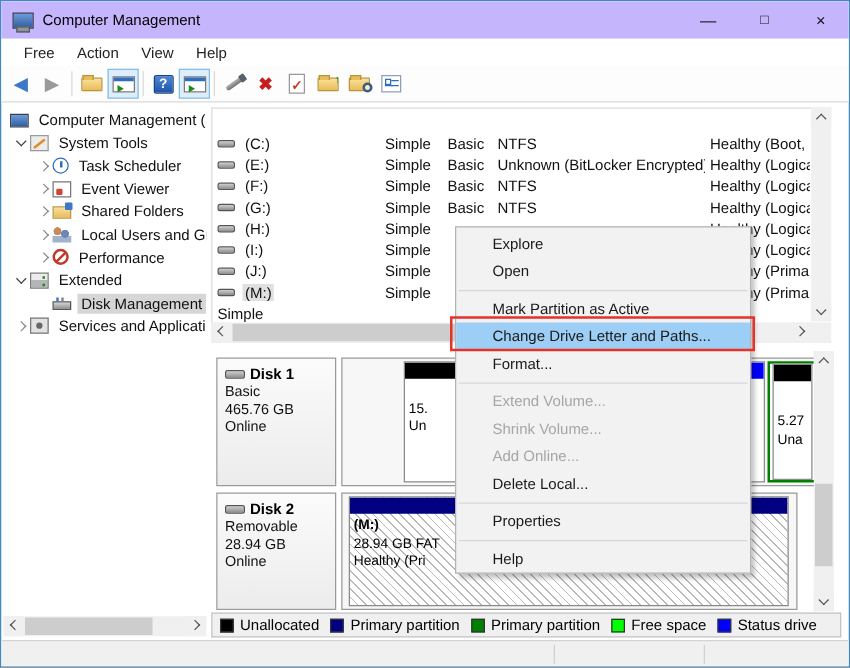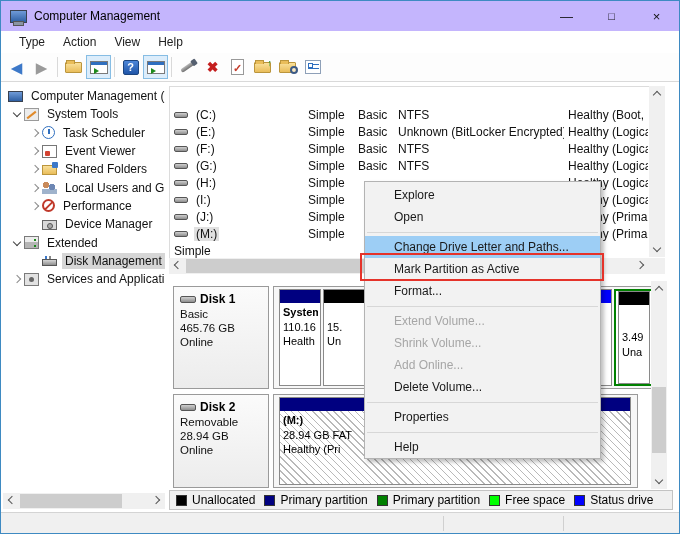--- a/index.html
+++ b/index.html
@@ -147,21 +147,21 @@
       <div class="wc" id="wc-max">
           <span>□</span>
         </div>
       <div class="wc" id="wc-close">
           <span>×</span>
         </div>
     </div>
   </div>
 
   <div id="menubar">
-    <span class="mitem">Type</span>
+    <span class="mitem">Free</span>
     <span class="mitem">Action</span>
     <span class="mitem">View</span>
     <span class="mitem">Help</span>
   </div>
 
   <div id="toolbar">
     <div class="tb">
         <span class="gly ar-back">◀</span>
       </div>
     <div class="tb">
@@ -234,25 +234,20 @@
     <div class="trow ind2">
       <span class="chv col"></span>
       <span class="tico i-users"></span>
       <span class="lbl">Local Users and Gr</span>
     </div>
     <div class="trow ind2">
       <span class="chv col"></span>
       <span class="tico i-perf"></span>
       <span class="lbl">Performance</span>
     </div>
-    <div class="trow ind2">
-      <span class="chv"></span>
-      <span class="tico i-device"></span>
-      <span class="lbl">Device Manager</span>
-    </div>
     <div class="trow ind1">
       <span class="chv exp"></span>
       <span class="tico i-storage"></span>
       <span class="lbl">Extended</span>
     </div>
     <div class="trow ind2">
       <span class="chv"></span>
       <span class="tico i-disk"></span>
       <span class="lbl sel">Disk Management</span>
     </div>
@@ -375,39 +370,33 @@
     <div class="dinfo" style="top:7px;height:103px;">
       <div class="dname">
           <span class="dico"></span>
           <span>Disk 1</span>
         </div>
       <div class="dline">Basic</div>
       <div class="dline">465.76 GB</div>
       <div class="dline">Online</div>
     </div>
     <div class="dstrip" style="left:104px;top:7px;width:380px;height:103px;">
-      <div class="part" style="left:5px;width:42px;">
-        <div class="pbar" style="background: rgb(0, 0, 128);"></div>
-        <div class="ptxt"><b>System</b><br>
-          <span>110.16</span><br>
-          <span>Health</span></div>
-      </div>
       <div class="part" style="left:49px;width:130px;">
         <div class="pbar" style="background: rgb(0, 0, 0);"></div>
         <div class="ptxt"><br>
           <span>15.</span><br>
           <span>Un</span></div>
       </div>
       <div class="part" style="left:290px;width:48px;">
         <div class="pbar" style="background: rgb(0, 0, 255);"></div>
       </div>
       <div class="extframe" style="left:340px;width:40px;">
         <div class="part" style="left:2px;right:2px;top:0;bottom:0;width:auto;border:1px solid #8a8a8a;">
           <div class="pbar" style="background: rgb(0, 0, 0);"></div>
-          <div class="ptxt" style="top:38px;"><span>3.49</span><br>
+          <div class="ptxt" style="top:38px;"><span>5.27</span><br>
             <span>Una</span></div>
         </div>
       </div>
     </div>
 
     <div class="dinfo" style="top:115px;height:94px;">
       <div class="dname">
           <span class="dico"></span>
           <span>Disk 2</span>
         </div>
@@ -428,28 +417,28 @@
   <div id="disk-vscroll">
     <div class="sb-btn sb-up" style="left:0;top:0;"></div>
     <div class="sb-thumb" style="left:1px;top:106px;width:14px;height:66px;"></div>
     <div class="sb-btn sb-down" style="left:0;bottom:0;"></div>
   </div>
 
   <div id="ctx">
     <div class="ci">Explore</div>
     <div class="ci">Open</div>
     <div class="csep"></div>
+    <div class="ci">Mark Partition as Active</div>
     <div class="ci hl">Change Drive Letter and Paths...</div>
-    <div class="ci">Mark Partition as Active</div>
     <div class="ci">Format...</div>
     <div class="csep"></div>
     <div class="ci dis">Extend Volume...</div>
     <div class="ci dis">Shrink Volume...</div>
     <div class="ci dis">Add Online...</div>
-    <div class="ci">Delete Volume...</div>
+    <div class="ci">Delete Local...</div>
     <div class="csep"></div>
     <div class="ci">Properties</div>
     <div class="csep"></div>
     <div class="ci">Help</div>
   </div>
   <div id="redbox"></div>
 
   <div id="legend">
     <span class="li">
       <span class="sw" style="background: rgb(0, 0, 0);"></span>

